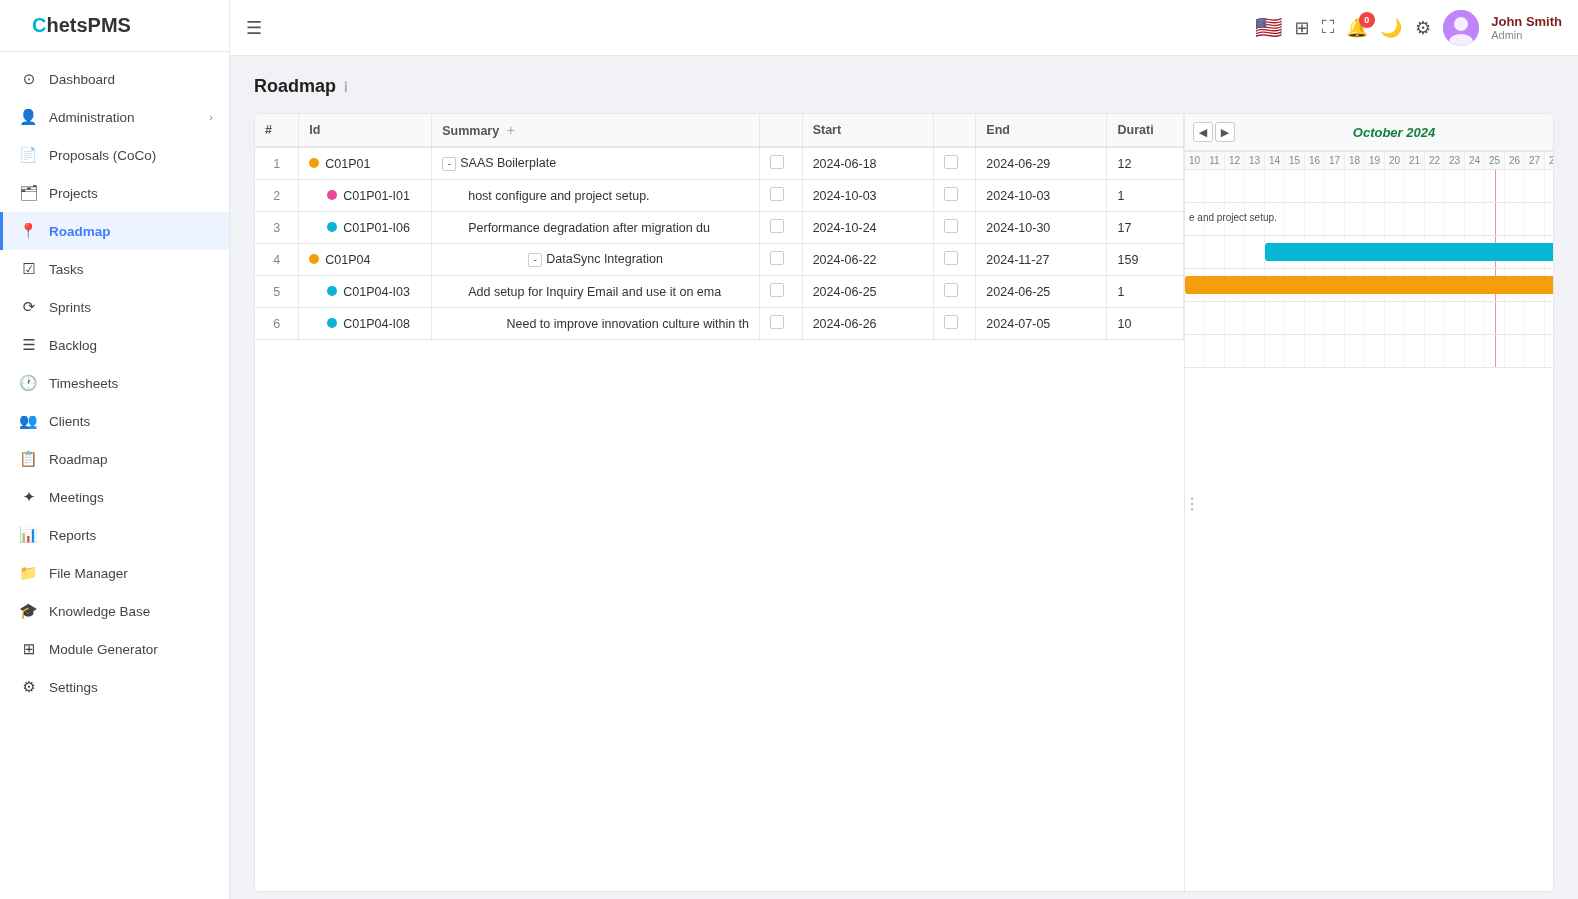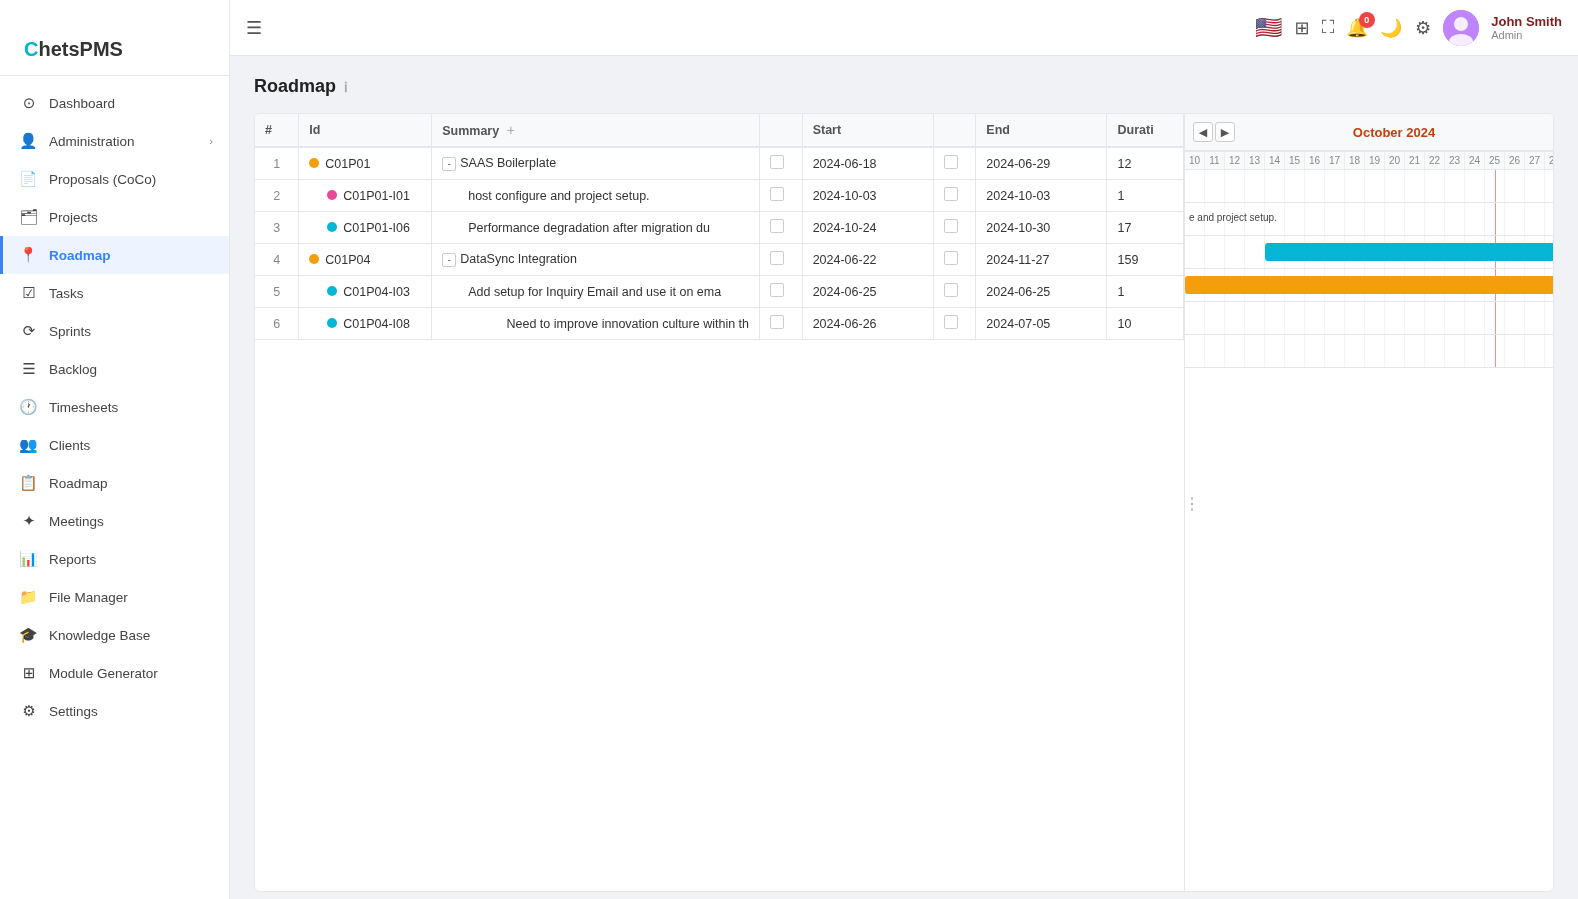--- a/index.html
+++ b/index.html
@@ -12,23 +12,22 @@
       background: #fff;
       border-right: 1px solid #e5e7eb;
       display: flex;
       flex-direction: column;
       height: 100vh;
       overflow-y: auto;
     }
     .sidebar-logo {
       display: flex;
       align-items: center;
-      padding: 14px 24px;
+      padding: 14px 32px;
       border-bottom: 1px solid #e5e7eb;
-      margin-top: 24px;
     }
     .sidebar-logo-text {
       font-size: 20px;
       font-weight: 700;
       color: #00b5cc;
     }
     .sidebar-logo-text span { color: #333; }
     .sidebar-nav { padding: 8px 0; flex: 1; }
     .sidebar-item {
       display: flex;
@@ -259,24 +258,25 @@
       cursor: pointer;
       border-radius: 3px;
       display: flex;
       align-items: center;
       justify-content: center;
       font-size: 11px;
       color: #555;
     }
     .gantt-month-label {
       font-weight: 700;
-      color: #c2410c;
+      color: #15803d;
       font-size: 13px;
       flex: 1;
       text-align: center;
+      font-style: italic;
     }
     .gantt-days-row {
       display: flex;
       font-size: 10px;
       color: #888;
       background: #f8f9fb;
       border-bottom: 1px solid #e5e7eb;
       position: sticky;
       top: 37px;
       z-index: 2;
@@ -547,21 +547,21 @@
       <span class="checkbox-cell"></span>
     </td>
     <td>2024-10-30</td>
     <td>17</td>
   </tr>
               <tr>
     <td style="text-align:center;color:#888;">4</td>
     <td style="">
       <span class="dot dot-yellow"></span>C01P04
     </td>
-    <td style="; max-width:280px; overflow:hidden; text-overflow:ellipsis;">
+    <td style="; max-width:280px; overflow:hidden; text-overflow:ellipsis;text-align:center;">
       <span class="expand-icon">-</span>DataSync Integration
     </td>
     <td style="width:20px;">
       <span class="checkbox-cell"></span>
     </td>
     <td>2024-06-22</td>
     <td style="width:20px;">
       <span class="checkbox-cell"></span>
     </td>
     <td>2024-11-27</td>

